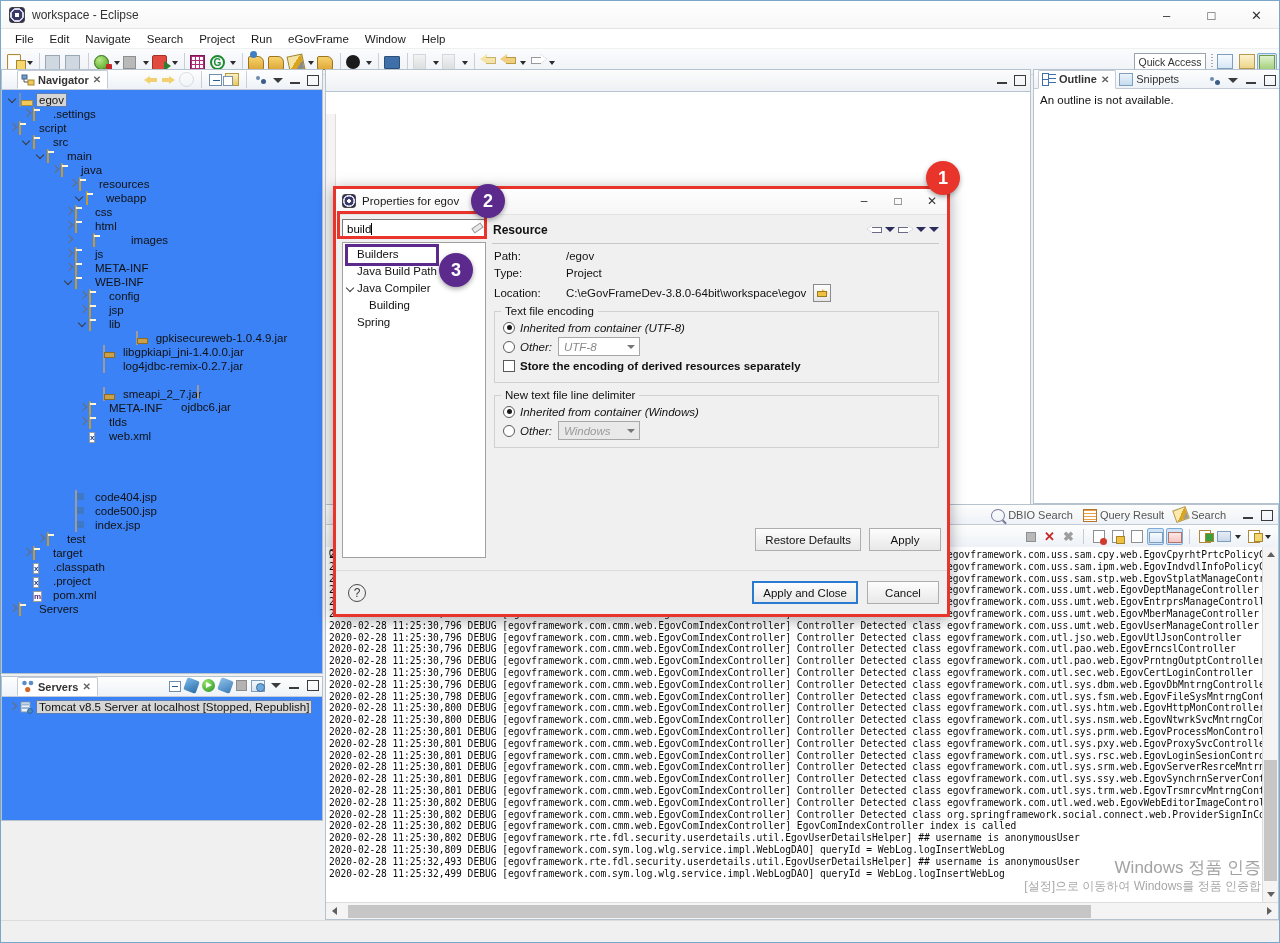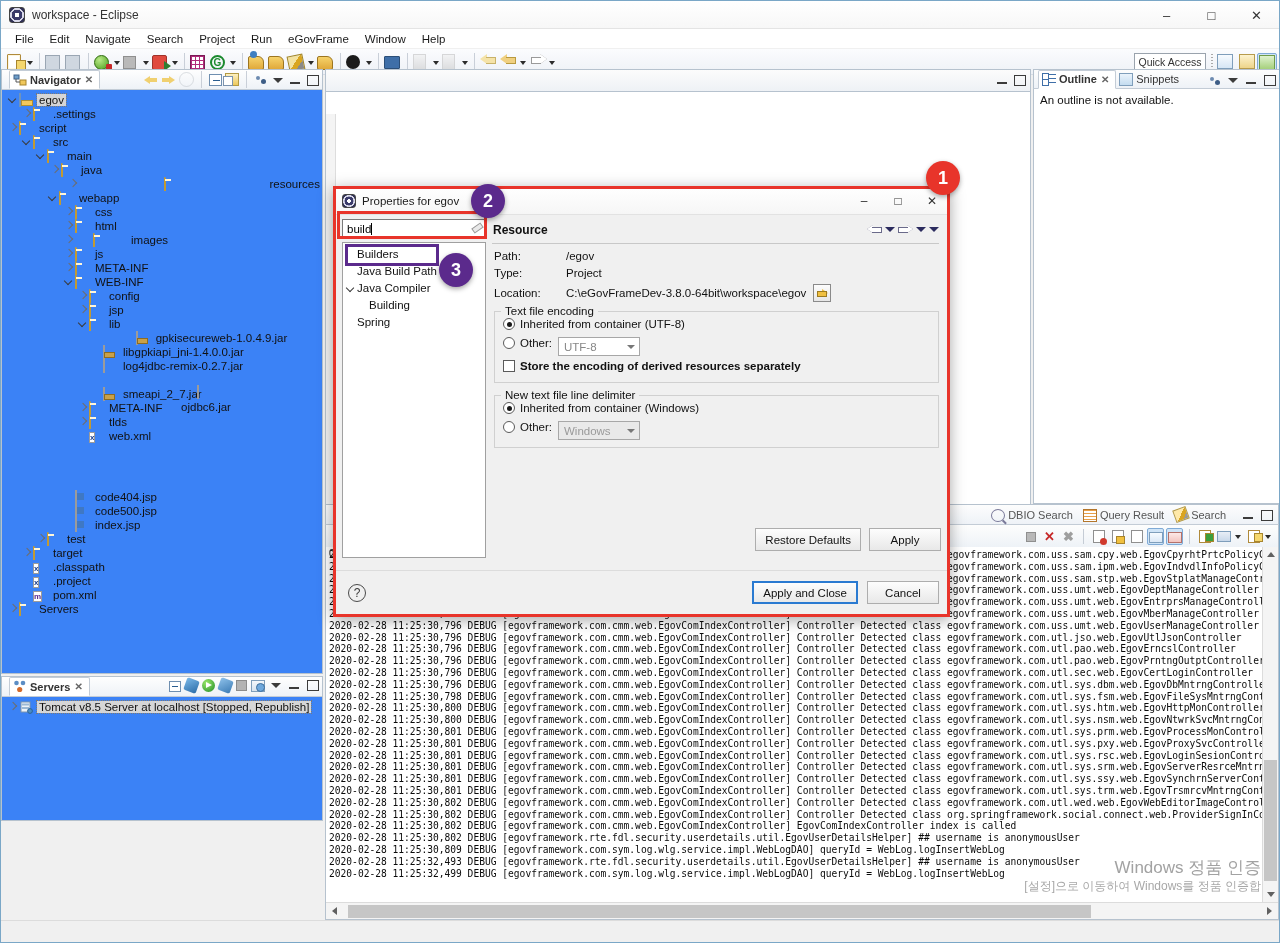--- a/index.html
+++ b/index.html
@@ -116,21 +116,21 @@
   .pb-ico.yellow { background:linear-gradient(#fdf3cf,#edd48a); border-color:#b79b4c;}
 
   
   .workbench { position: absolute; top: 68px; left: 0; right: 0; bottom: 22px; }
 
   
   .view { position: absolute; background: #fff; border: 1px solid #b6c2ce; }
   .view-tabs {
     height: 20px; background: linear-gradient(#fefefe,#eef2f7);
     border-bottom: 1px solid #c3ccd6; display: flex; align-items: flex-end;
-    position: relative; padding-left: 7px;
+    position: relative; padding-left: 15px;
   }
   .vtab { display: flex; align-items: center; height: 19px; padding: 0 6px 0 3px; font-size: 11px; color:#333; }
   .vtab.active { background:#fff; border:1px solid #c3ccd6; border-bottom:1px solid #fff; border-radius:2px 2px 0 0; font-weight:600;}
   .vtab .vt-ico { width: 14px; height: 13px; margin-right: 3px; }
   .vtab .close-x { margin-left:4px; font-size:10px; color:#666; }
   .view-tools { position:absolute; right:3px; top:1px; display:flex; align-items:center; gap:4px; height:18px;}
   .vtool { width:14px; height:14px; position:relative; }
   .tri-down:after{content:"";position:absolute;left:2px;top:5px;border-left:5px solid transparent;border-right:5px solid transparent;border-top:5px solid #3b3b3b;}
   .minz:after{content:"";position:absolute;left:2px;top:9px;width:10px;height:2px;background:#3b3b3b;}
   .maxz:after{content:"";position:absolute;left:2px;top:2px;width:10px;height:9px;border:1.5px solid #3b3b3b;}
@@ -348,21 +348,21 @@
   .frow .val { }
   .loc-btn { width:18px;height:18px;margin-left:7px;background:linear-gradient(#fdfdfd,#e6e6e6);border:1px solid #8a8a8a;position:relative;}
   .loc-btn:after{content:"";position:absolute;left:3px;top:6px;width:8px;height:4px;background:#f0c040;border:1px solid #9c7a20;}
   .loc-btn:before{content:"";position:absolute;right:2px;top:4px;border-left:6px solid #f0c040;border-top:4px solid transparent;border-bottom:4px solid transparent;}
   .group {
     border:1px solid #d0d0d0; border-radius:0; margin-top:6px; padding:6px 8px 7px 8px; position:relative;
   }
   .group > .g-legend {
     position:absolute; top:-7px; left:6px; background:#f0f0f0; padding:0 4px; font-size:11.5px; color:#111;
   }
-  .radio-row { display:flex; align-items:flex-start; height:19px; font-size:11.5px; color:#111;}
+  .radio-row { display:flex; align-items:center; height:19px; font-size:11.5px; color:#111;font-style:italic;}
   .radio { width:12px;height:12px;border-radius:50%;border:1px solid #5a5a5a;background:#fff;margin-right:5px;position:relative;flex:0 0 12px;}
   .radio.on:after{content:"";position:absolute;left:2.5px;top:2.5px;width:5px;height:5px;border-radius:50%;background:#1a1a1a;}
   .chk-row { display:flex; align-items:center; height:19px; font-size:11.5px; color:#111;font-weight:bold;}
   .chk { width:12px;height:12px;border:1px solid #5a5a5a;background:#fff;margin-right:5px;flex:0 0 12px;}
   .combo {
     height:19px; min-width:78px; background:#fff; border:1px solid #a7a7a7; display:flex; align-items:center;
     padding:0 2px 0 5px; font-size:11.5px; color:#888; margin-left:6px; justify-content:space-between;
   }
   .combo.dim { background:#e9e9e9; color:#9a9a9a; }
   .combo .cv { }
@@ -574,26 +574,26 @@
             <div class="trow" style="padding-left: 32px;">
               <span class="twist open"></span>
               <span class="ticon"><span class="folder"></span></span>
               <span class="tlabel">main</span>
             </div>
             <div class="trow" style="padding-left: 46px;">
               <span class="twist closed"></span>
               <span class="ticon"><span class="folder"></span></span>
               <span class="tlabel">java</span>
             </div>
-            <div class="trow" style="padding-left: 64px; justify-content: space-between;">
+            <div class="trow" style="padding-left: 64px;">
               <span class="twist closed"></span>
               <span class="ticon"><span class="folder"></span></span>
               <span class="tlabel">resources</span>
             </div>
-            <div class="trow" style="padding-left: 44px;">
+            <div class="trow" style="padding-left: 71px;">
               <span class="twist open"></span>
               <span class="ticon"><span class="folder"></span></span>
               <span class="tlabel">webapp</span>
             </div>
             <div class="trow" style="padding-left: 60px;">
               <span class="twist closed"></span>
               <span class="ticon"><span class="folder"></span></span>
               <span class="tlabel">css</span>
             </div>
             <div class="trow" style="padding-left: 60px;">

